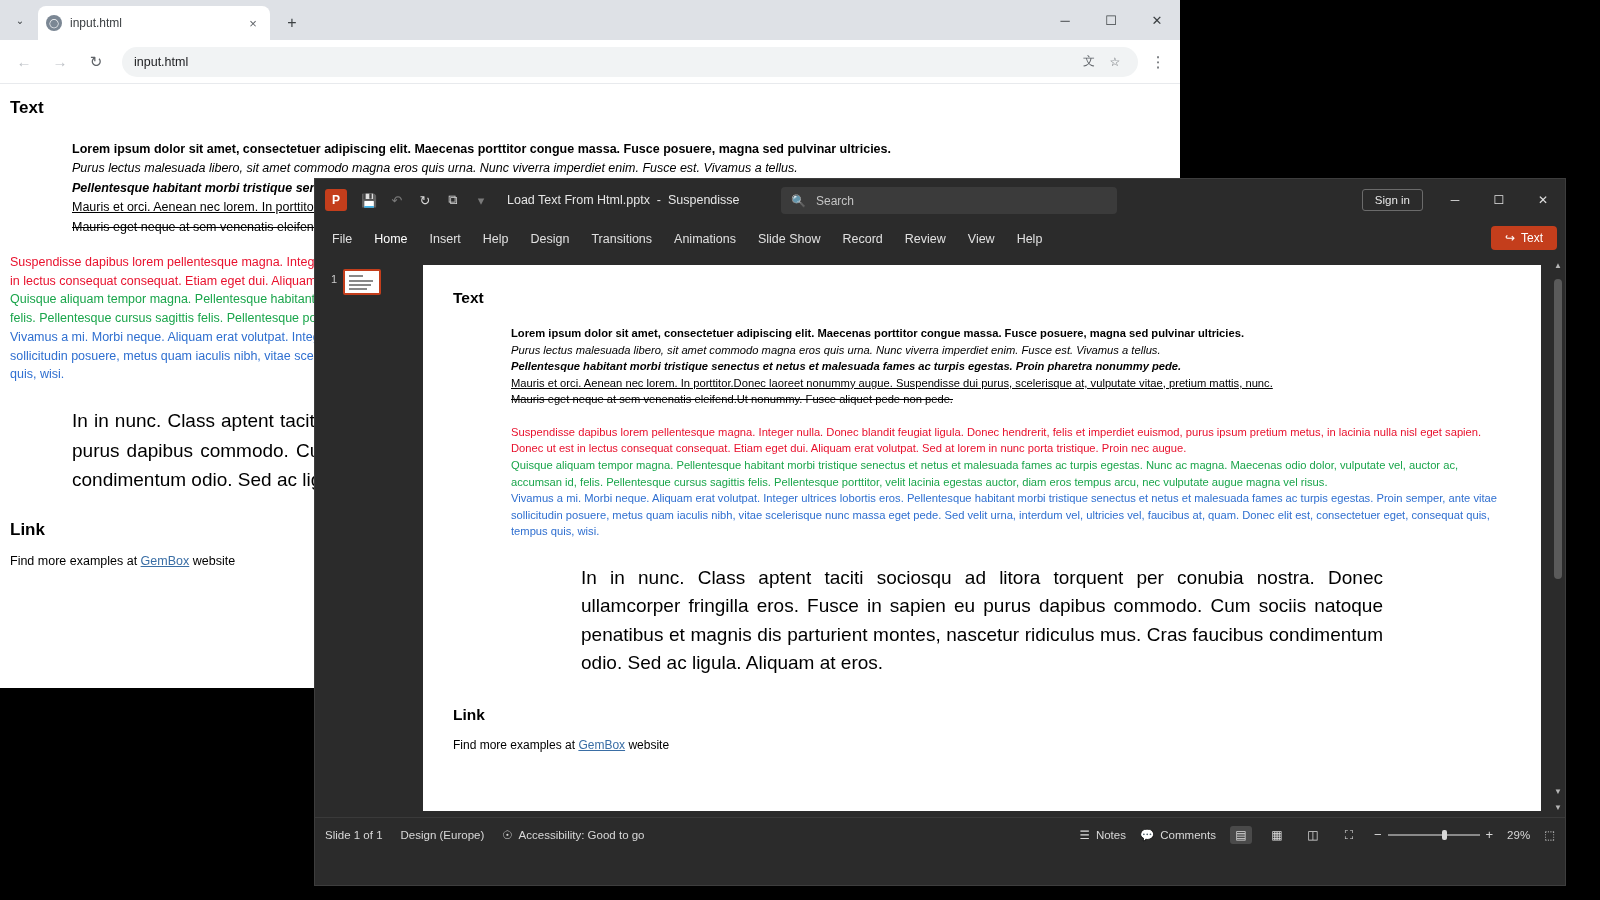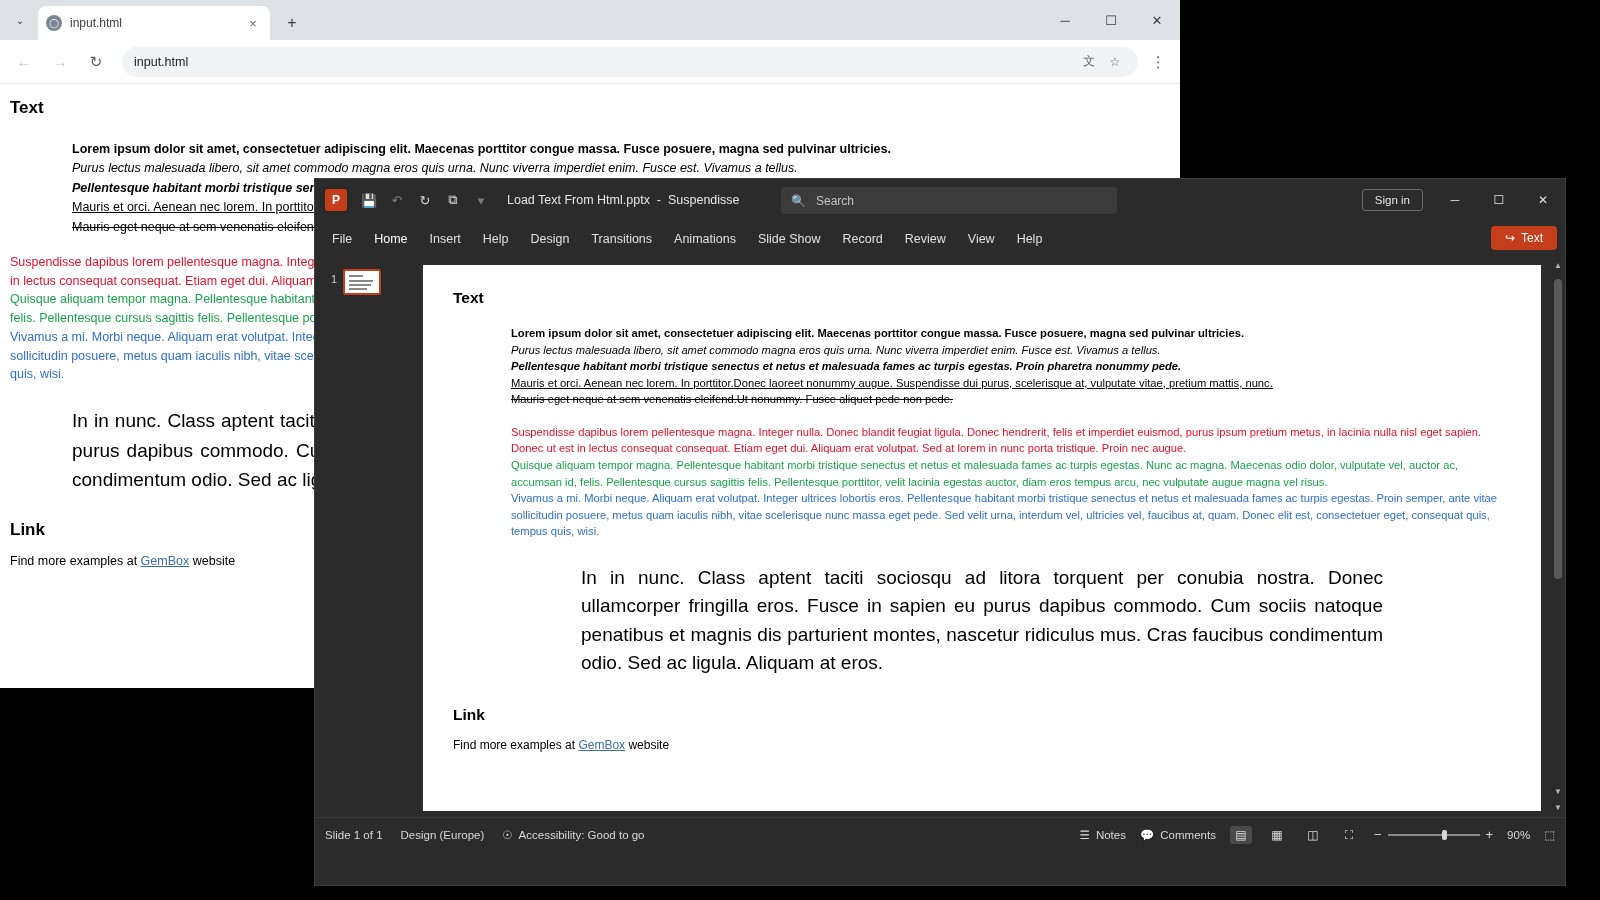--- a/index.html
+++ b/index.html
@@ -358,19 +358,19 @@
         <span class="view-btn">▦</span>
         <span class="view-btn">◫</span>
         <span class="view-btn">⛶</span>
         <span class="zoom-slider">
           <span class="zs-sign">−</span>
           <span class="zs-track">
               <span class="zs-knob"></span>
             </span>
           <span class="zs-sign">+</span>
         </span>
-        <span>90%</span>
+        <span>29%</span>
         <span>⬚</span>
       </span>
     </div>
   </div>
 
 </div>
 
 </body></html>

